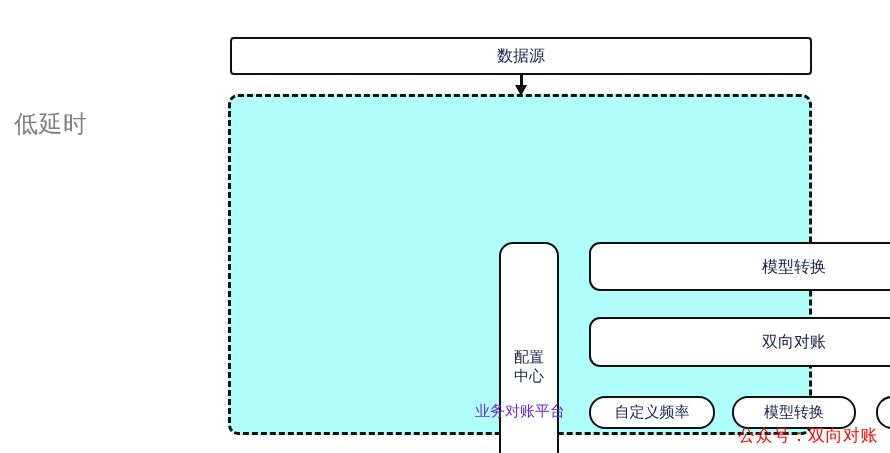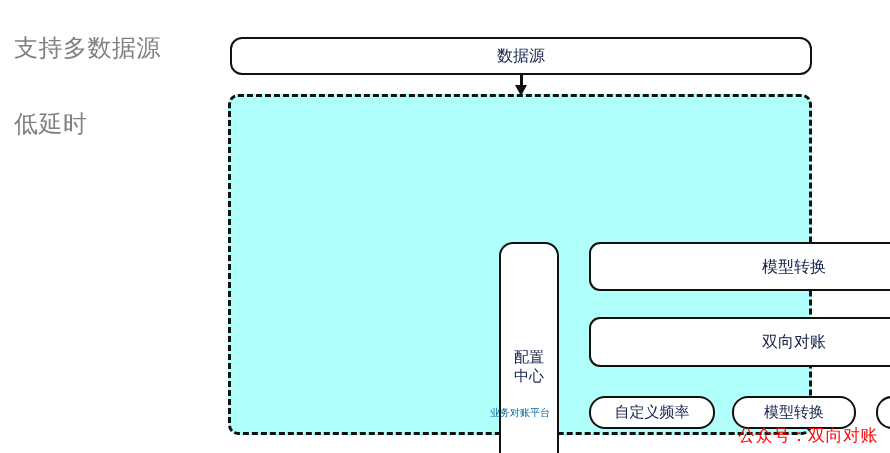--- a/index.html
+++ b/index.html
@@ -48,21 +48,21 @@
     font-size: 16px;
     line-height: 1.25;
     text-align: center;
   }
 
   #datasource-box {
     left: 230px;
     top: 37px;
     width: 582px;
     height: 38px;
-    border-radius: 12px;
+    border-radius: 4px;
   }
 
   
   #flow-arrow {
     position: absolute;
     left: 514px;
     top: 74px;
     width: 14px;
     height: 22px;
   }
@@ -97,22 +97,22 @@
     border: 3px dashed #111111;
     border-radius: 10px;
   }
 
   #platform-caption {
     position: absolute;
     left: 0;
     right: 0;
     bottom: 14px;
     text-align: center;
-    color: #0369a1;
-    font-size: 10px;
+    color: #6d28d9;
+    font-size: 15px;
     line-height: 1;
   }
 
   
   #config-center-box {
     left: 268px;
     top: 145px;
     width: 60px;
     height: 250px;
     border-radius: 14px;
@@ -180,21 +180,20 @@
     font-size: 17px;
     white-space: nowrap;
     letter-spacing: 0.5px;
   }
 </style>
 </head>
 <body>
 
 <div id="diagram-root">
 
-  <div class="side-label" id="label-multi-source">支持多数据源</div>
 
   <div class="side-label" id="label-low-latency">低延时</div>
 
   <div class="node-box" id="datasource-box">数据源</div>
 
   <div id="flow-arrow">
     <div class="shaft"></div>
     <div class="head"></div>
   </div>
 

